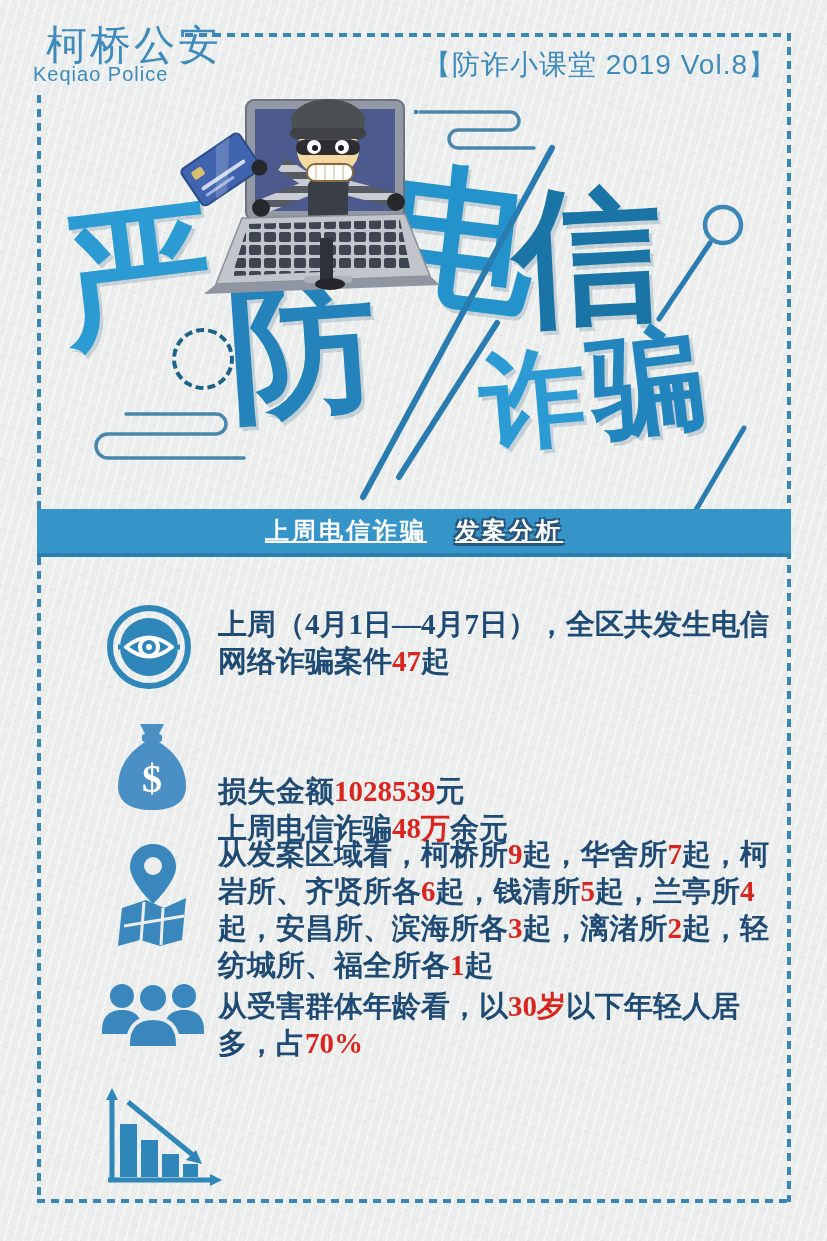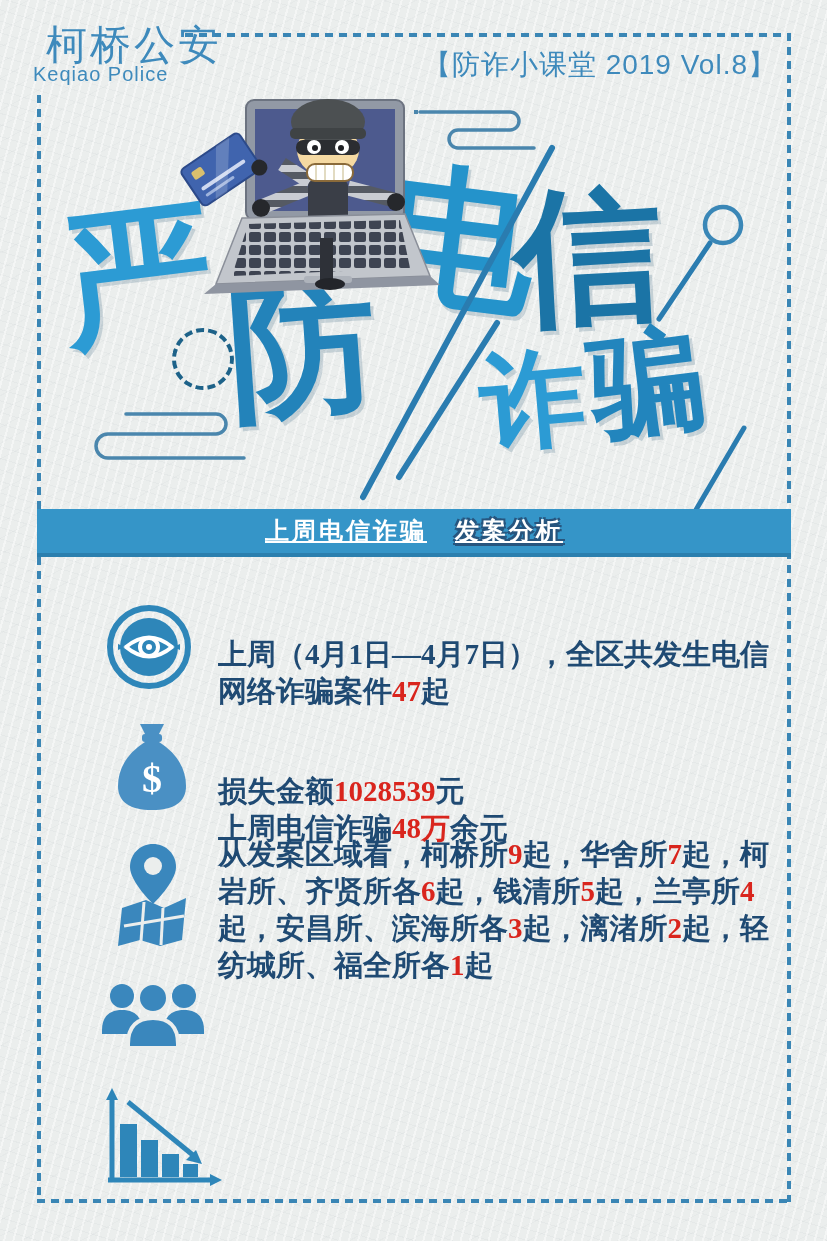--- a/index.html
+++ b/index.html
@@ -143,21 +143,21 @@
 
   <svg class="row-icon" style="left:106px;top:604px;" width="86" height="86" viewBox="0 0 86 86">
     <circle cx="43" cy="43" r="39" fill="none" stroke="#2e86b9" stroke-width="6"></circle>
     <circle cx="43" cy="43" r="29" fill="#2e86b9"></circle>
     <path d="M 20,43 Q 43,24 66,43 Q 43,62 20,43 Z" fill="none" stroke="#ffffff" stroke-width="4"></path>
     <circle cx="43" cy="43" r="9" fill="none" stroke="#ffffff" stroke-width="4"></circle>
     <circle cx="43" cy="43" r="3" fill="#ffffff"></circle>
     <polygon points="12,40 19,43 12,46" fill="#2e86b9"></polygon>
     <polygon points="74,40 67,43 74,46" fill="#2e86b9"></polygon>
   </svg>
-  <p class="row-text" style="top:636px;"><span>上周（4月1日—4月7日），全区共发生电信网络诈骗案件</span><span class="red">47</span><span>起</span></p>
+  <p class="row-text" style="top:606px;"><span>上周（4月1日—4月7日），全区共发生电信网络诈骗案件</span><span class="red">47</span><span>起</span></p>
 
   <svg class="row-icon" style="left:112px;top:722px;" width="80" height="90" viewBox="0 0 80 90">
     <polygon points="28,2 52,2 46,14 34,14" fill="#4a90c4"></polygon>
     <rect x="30" y="12" width="20" height="8" rx="3" fill="#4a90c4"></rect>
     <path d="M 33,20 H 47 C 66,32 74,48 74,64 C 74,80 62,88 40,88 C 18,88 6,80 6,64 C 6,48 14,32 33,20 Z" fill="#4a90c4"></path>
     <text x="40" y="70" font-size="40" font-weight="bold" fill="#ffffff" text-anchor="middle" font-family="Liberation Serif, serif">$</text>
   </svg>
   <p class="row-text" style="top:773px;"><span>损失金额</span><span class="red">1028539</span><span>元</span><br><span>上周电信诈骗</span><span class="red">48万</span><span>余元</span></p>
 
   <svg class="row-icon" style="left:116px;top:842px;" width="74" height="106" viewBox="0 0 74 106">
@@ -171,20 +171,21 @@
   <p class="row-text" style="top:836px;"><span>从发案区域看，柯桥所</span><span class="red">9</span><span>起，华舍所</span><span class="red">7</span><span>起，柯岩所、齐贤所各</span><span class="red">6</span><span>起，钱清所</span><span class="red">5</span><span>起，兰亭所</span><span class="red">4</span><span>起，安昌所、滨海所各</span><span class="red">3</span><span>起，漓渚所</span><span class="red">2</span><span>起，轻纺城所、福全所各</span><span class="red">1</span><span>起</span></p>
 
   <svg class="row-icon" style="left:100px;top:978px;" width="106" height="74" viewBox="0 0 106 74">
     <circle cx="22" cy="18" r="12" fill="#3a87bd"></circle>
     <path d="M 2,52 C 2,38 10,32 22,32 C 34,32 42,38 42,52 L 42,56 L 2,56 Z" fill="#3a87bd"></path>
     <circle cx="84" cy="18" r="12" fill="#3a87bd"></circle>
     <path d="M 64,52 C 64,38 72,32 84,32 C 96,32 104,38 104,52 L 104,56 L 64,56 Z" fill="#3a87bd"></path>
     <circle cx="53" cy="20" r="15" fill="#3a87bd" stroke="#ebeeed" stroke-width="4"></circle>
     <path d="M 28,66 C 28,48 38,40 53,40 C 68,40 78,48 78,66 L 78,70 L 28,70 Z" fill="#3a87bd" stroke="#ebeeed" stroke-width="4"></path>
   </svg>
+  <p class="row-text" style="top:988px;"><span>从受害群体年龄看，以</span><span class="red">30岁</span><span>以下年轻人居多，占</span><span class="red">70%</span></p>
 
   <svg class="row-icon" style="left:98px;top:1086px;" width="130" height="112" viewBox="0 0 130 112">
     <line x1="14" y1="10" x2="14" y2="96" stroke="#2e86b9" stroke-width="5"></line>
     <polygon points="14,2 8,14 20,14" fill="#2e86b9"></polygon>
     <line x1="10" y1="94" x2="116" y2="94" stroke="#2e86b9" stroke-width="5"></line>
     <polygon points="124,94 112,88 112,100" fill="#2e86b9"></polygon>
     <rect x="22" y="38" width="17" height="53" fill="#2e86b9"></rect>
     <rect x="43" y="54" width="17" height="37" fill="#2e86b9"></rect>
     <rect x="64" y="68" width="17" height="23" fill="#2e86b9"></rect>
     <rect x="85" y="78" width="15" height="13" fill="#2e86b9"></rect>

